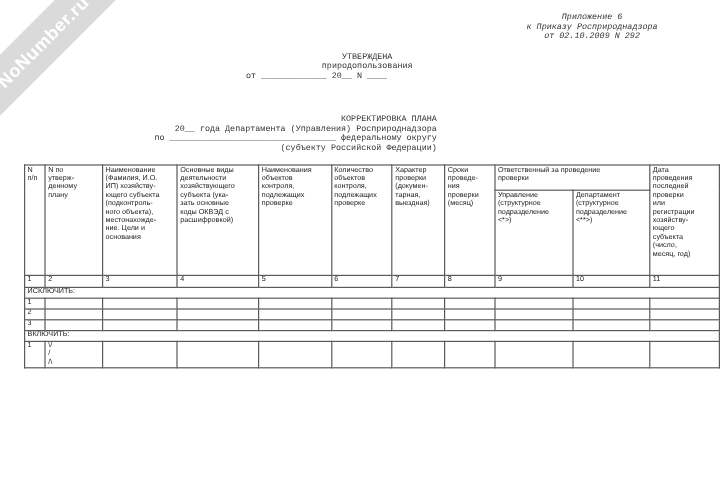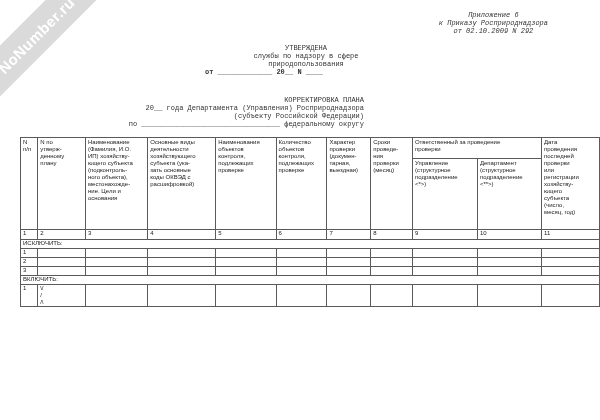--- a/index.html
+++ b/index.html
@@ -14,21 +14,21 @@
     display:flex;align-items:center;justify-content:center;
   }
   .watermark span{
     color:#ffffff;font-family:"Liberation Sans",sans-serif;
     font-weight:bold;font-size:15px;letter-spacing:.5px;
   }
   
   .mono{font-family:"Liberation Mono","DejaVu Sans Mono",monospace;font-size:7px;line-height:8px;color:#333;}
   .annex{position:absolute;top:11px;right:52px;text-align:center;font-style:italic;}
   .approval{position:absolute;top:44px;left:185px;width:202px;text-align:center;margin-left:20px;}
-  .approval .date{text-align:left;font-weight:bold;}
+  .approval .date{text-align:left;}
   .doc-title{position:absolute;top:96px;left:28px;width:336px;text-align:right;}
   
   table.plan{
     position:absolute;top:137px;left:20px;
     border-collapse:collapse;table-layout:fixed;
     font-size:6px;line-height:7px;color:#222;
   }
   table.plan td{
     border:1px solid #5a5a5a;padding:0 2px;vertical-align:top;
     overflow:hidden;word-wrap:break-word;
@@ -52,30 +52,29 @@
   </div>
 
   <div class="annex mono">
     <div>Приложение 6</div>
     <div>к Приказу Росприроднадзора</div>
     <div>от 02.10.2009 N 292</div>
   </div>
 
   <div class="approval mono">
     <div>УТВЕРЖДЕНА</div>
-    <div>службы по надзору в сфере</div>
     <div>природопользования</div>
     <div class="date">от _____________ 20__ N ____</div>
   </div>
 
   <div class="doc-title mono">
     <div>КОРРЕКТИРОВКА ПЛАНА</div>
     <div>20__ года Департамента (Управления) Росприроднадзора</div>
+    <div>по _________________________________ федеральному округу</div>
     <div>(субъекту Российской Федерации)</div>
-    <div>по _________________________________ федеральному округу</div>
   </div>
 
   <table class="plan">
     <colgroup>
       <col style="width:18px">
         <col style="width:50px">
         <col style="width:64px">
       <col style="width:70px">
         <col style="width:62px">
         <col style="width:52px">

